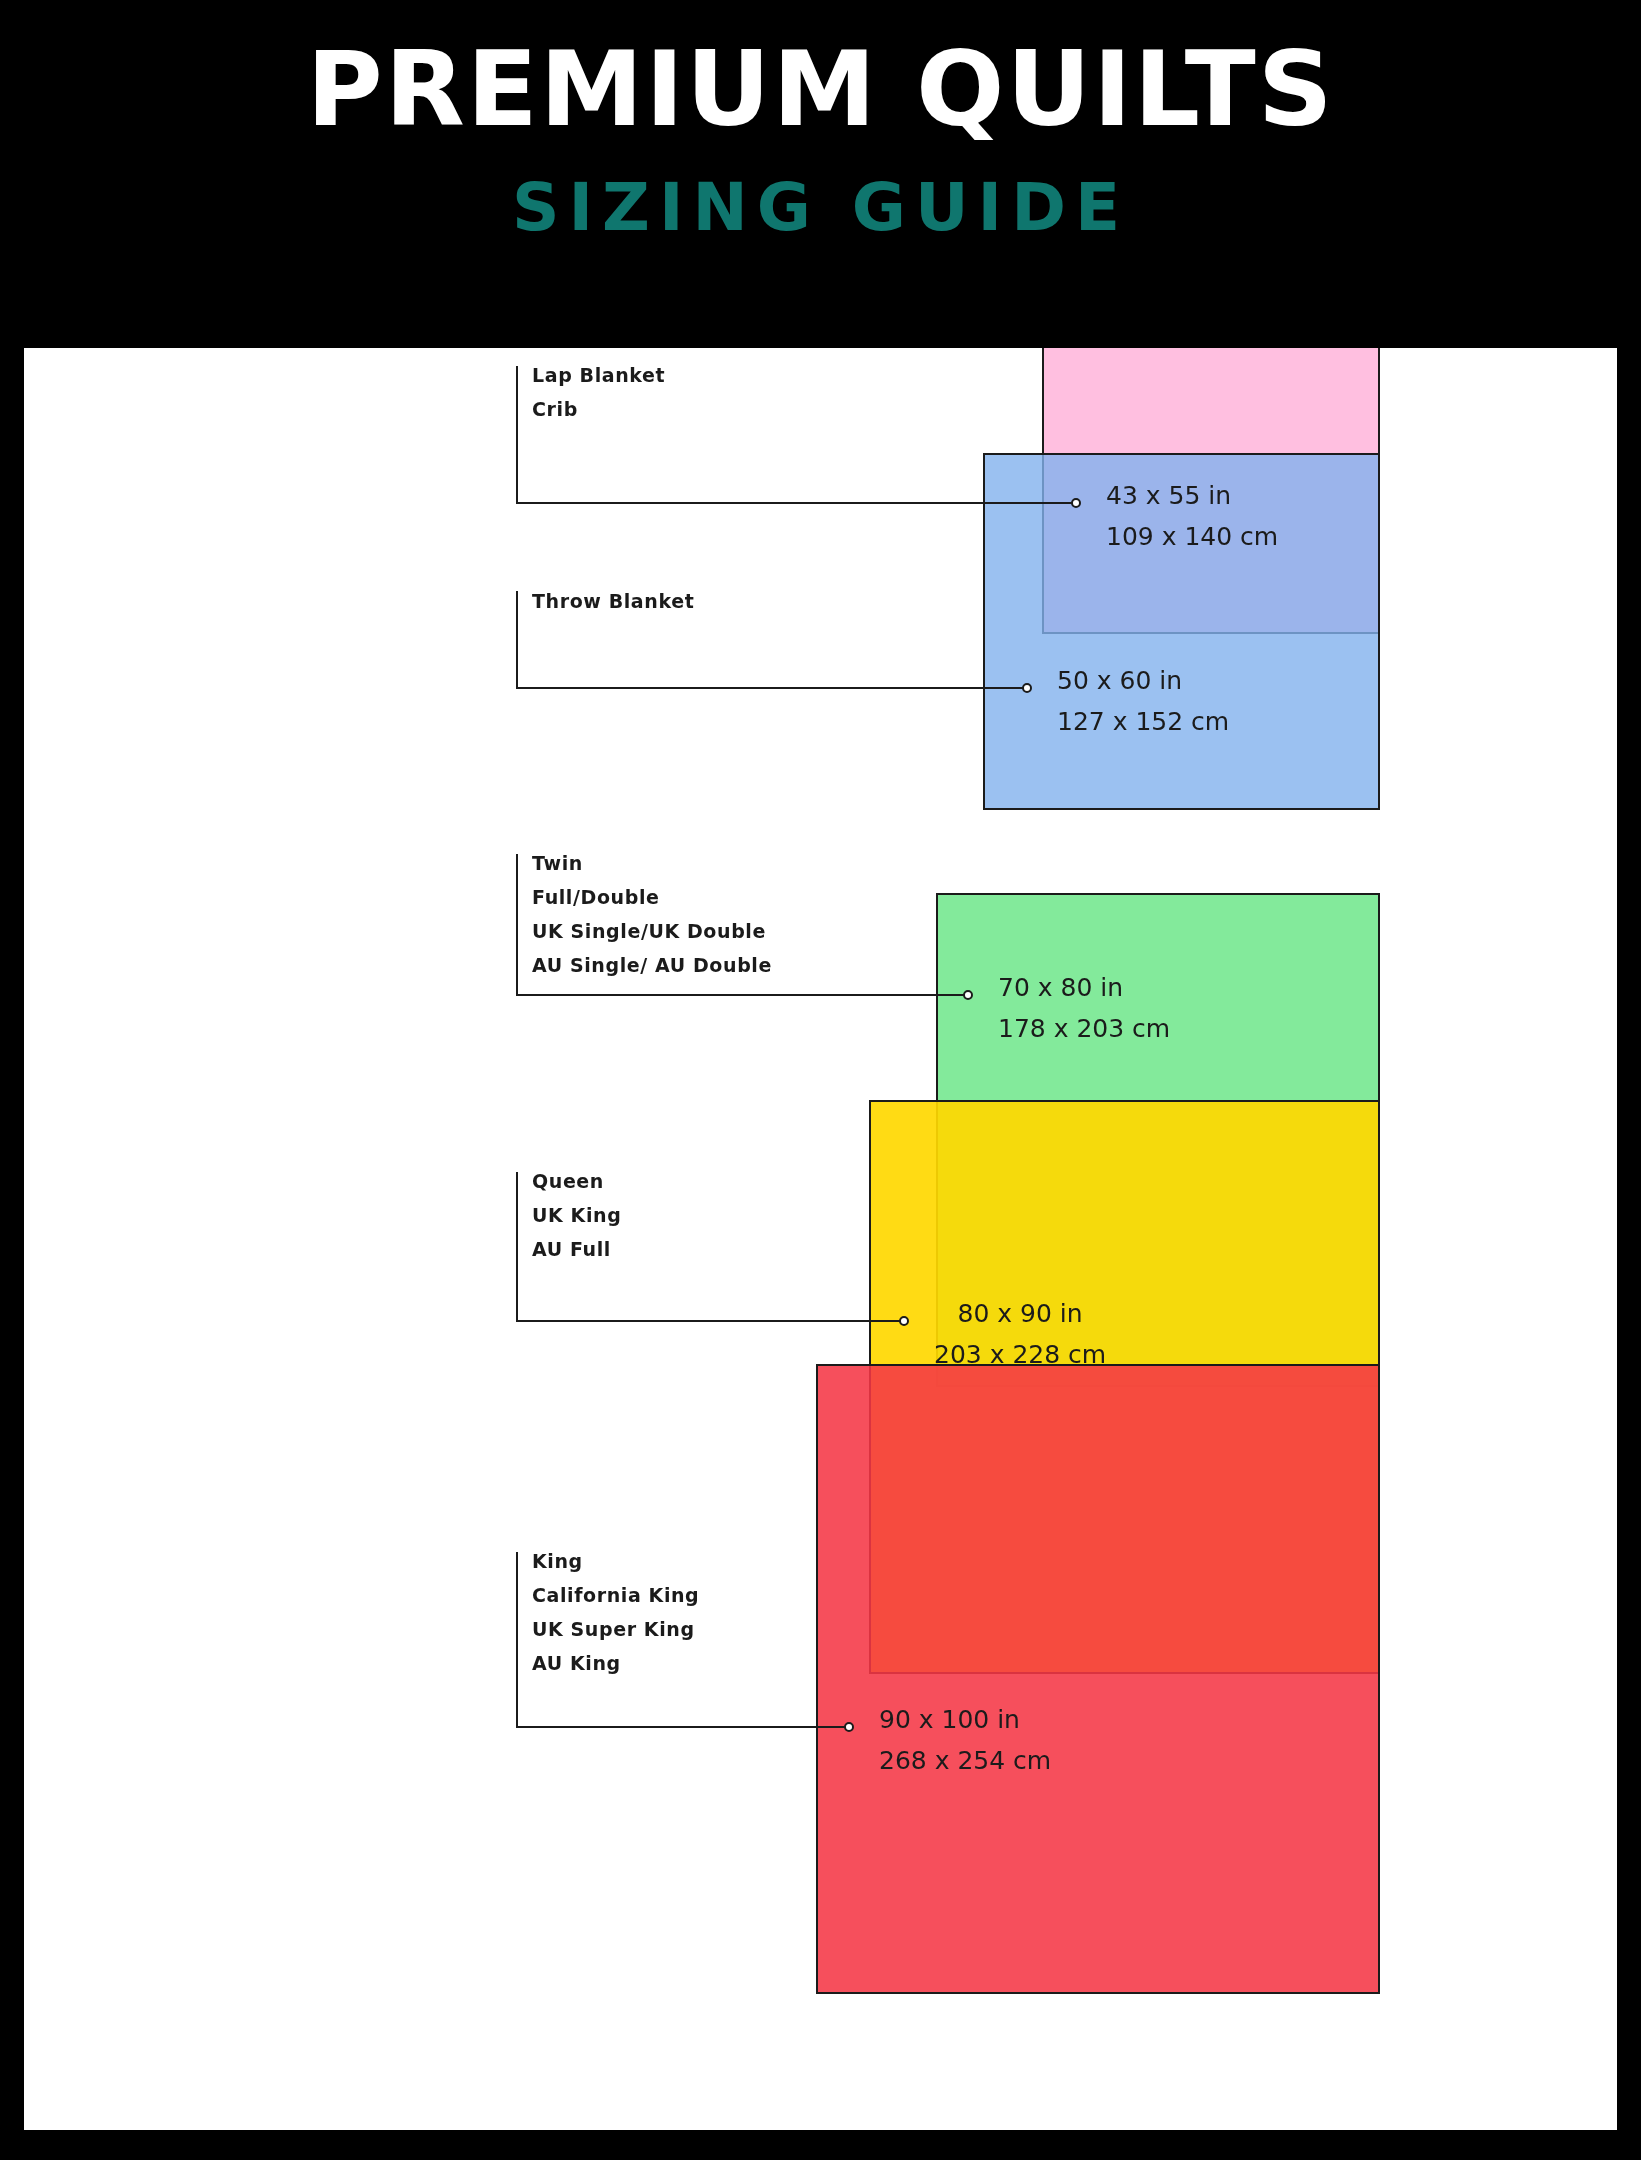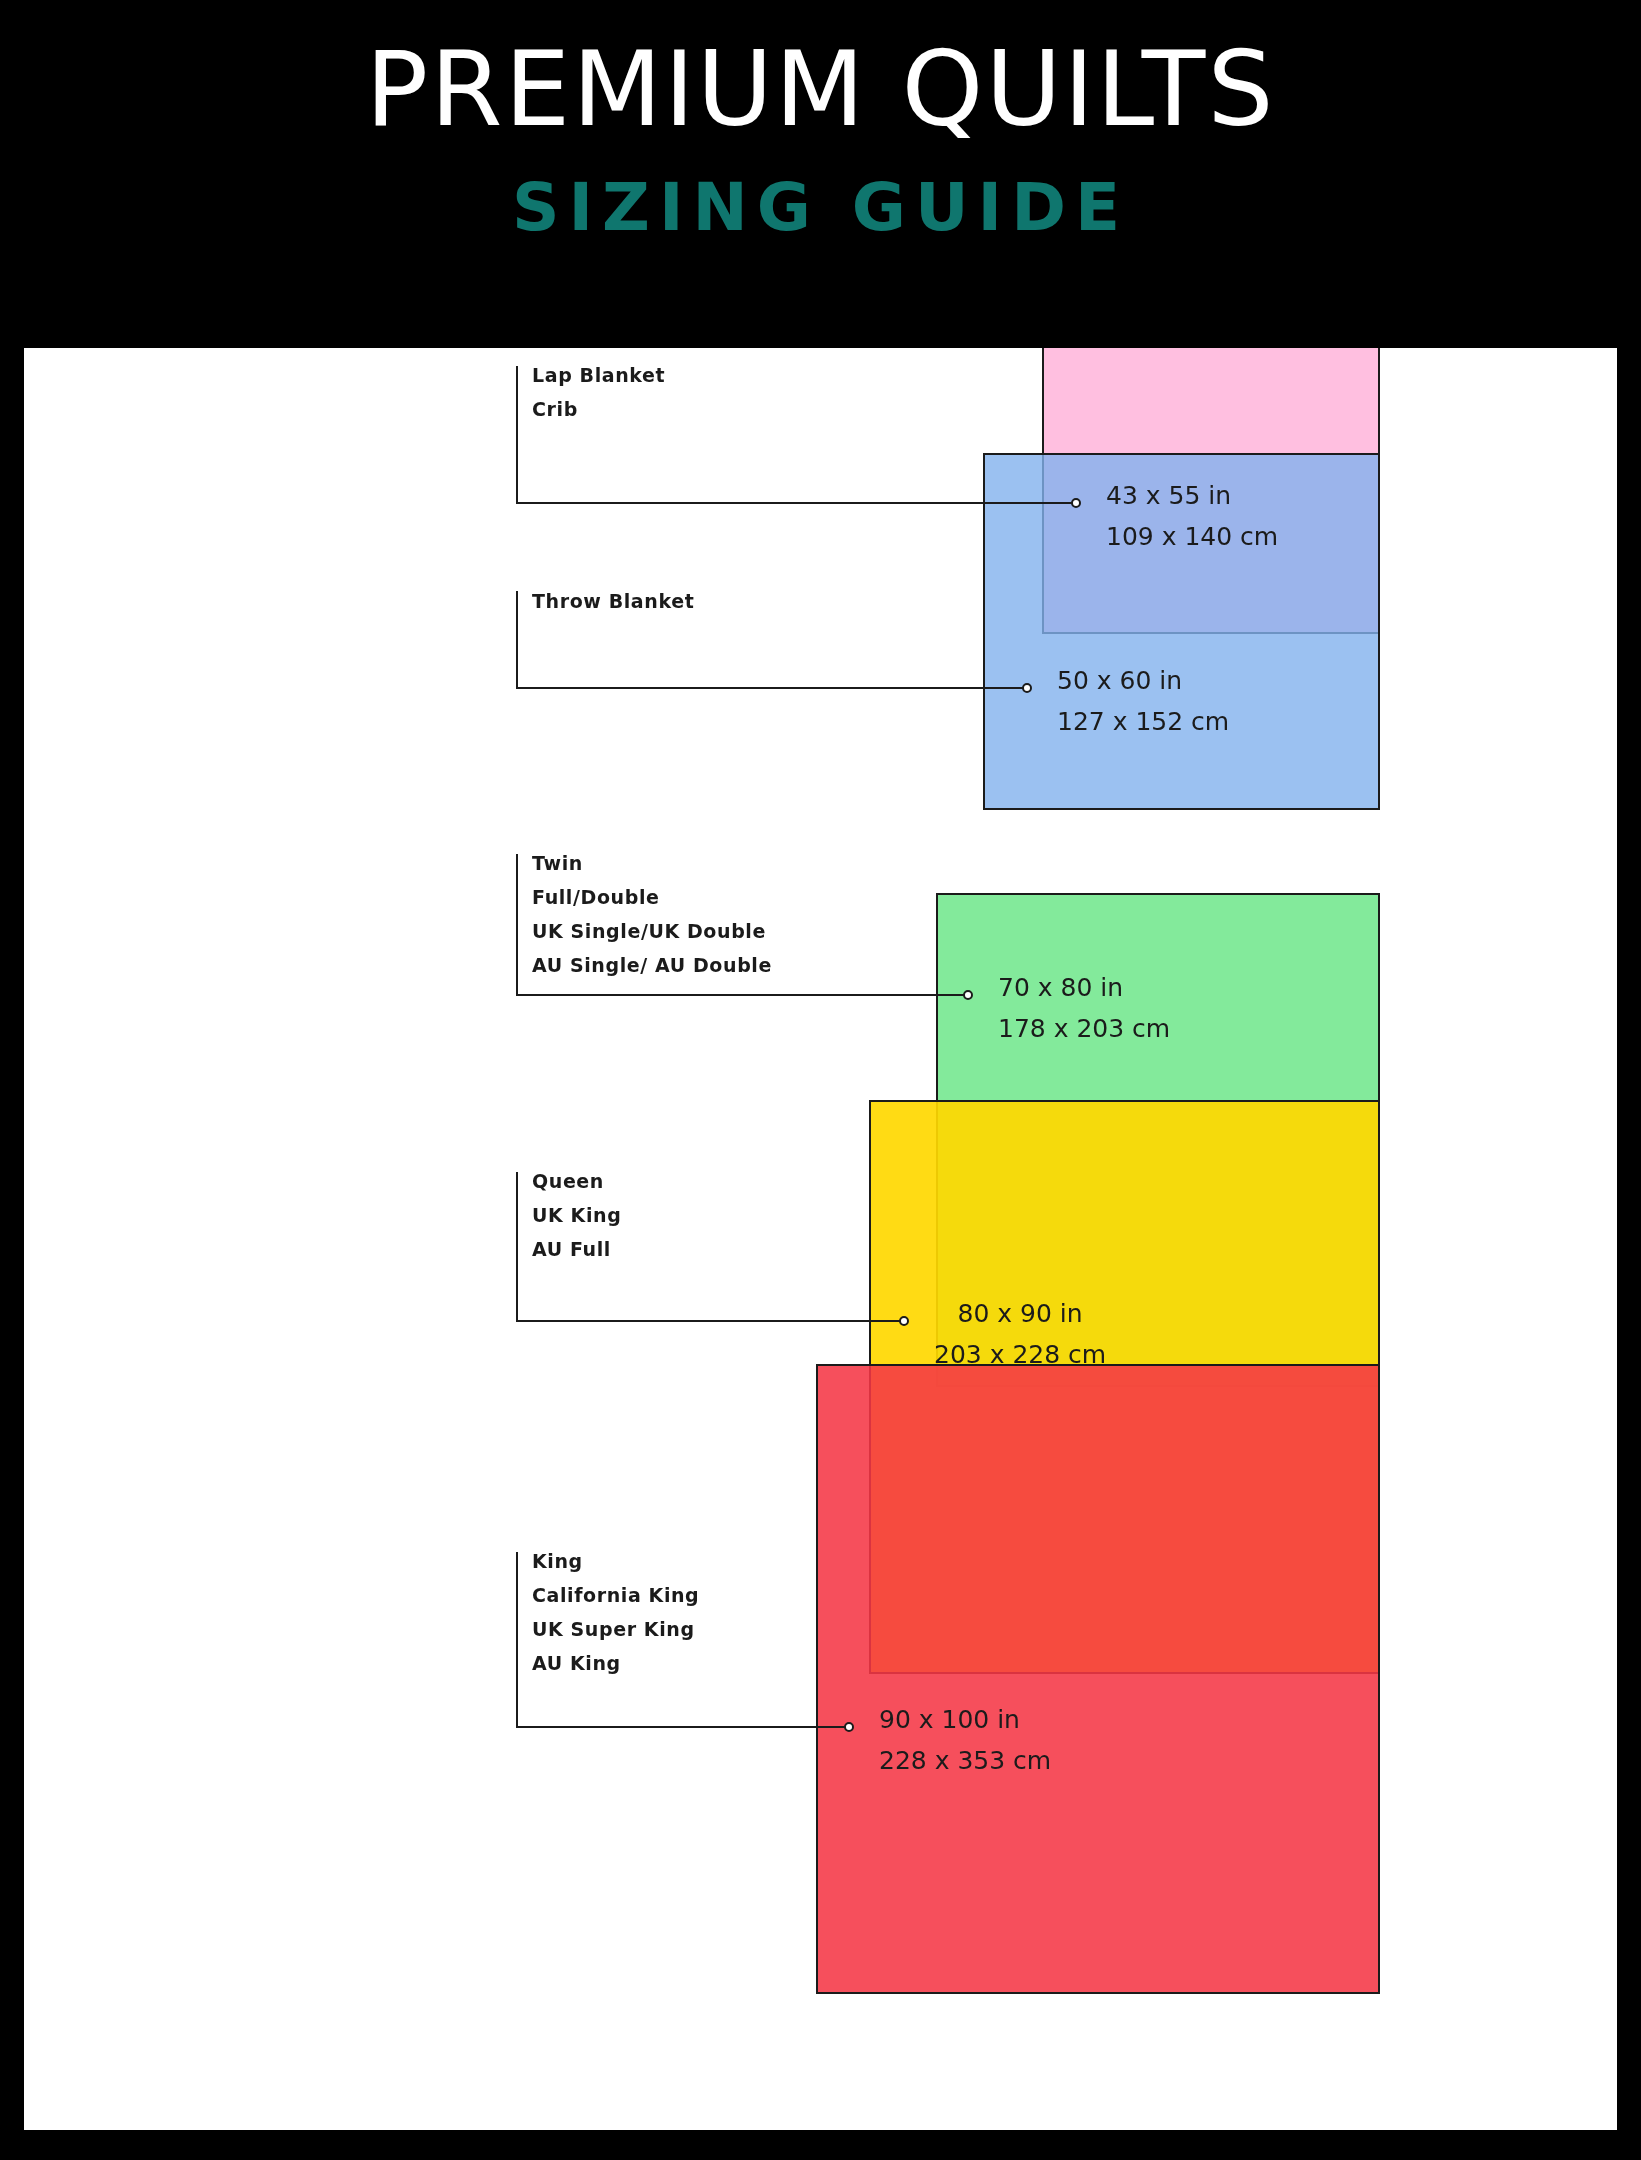--- a/index.html
+++ b/index.html
@@ -29,21 +29,21 @@
     background: #000000;
     text-align: center;
   }
   .title-main {
     position: absolute;
     left: 0;
     top: 34px;
     width: 1641px;
     font-size: 104px;
     line-height: 110px;
-    font-weight: normal;
+    font-weight: bold;
     color: #ffffff;
     letter-spacing: 2px;
     font-family: "DejaVu Sans", sans-serif;
     white-space: nowrap;
   }
   .title-sub {
     position: absolute;
     left: 0;
     top: 172px;
     width: 1641px;
@@ -210,17 +210,17 @@
     <div class="leader g5-leader"></div>
     <div class="dot g5-dot"></div>
     <div class="cat-label g5-cat">
       <span class="cat-line">King</span>
       <span class="cat-line">California King</span>
       <span class="cat-line">UK Super King</span>
       <span class="cat-line">AU King</span>
     </div>
     <div class="dim-label g5-dim">
       <span class="dim-line">90 x 100 in</span>
-      <span class="dim-line">228 x 353 cm</span>
+      <span class="dim-line">268 x 254 cm</span>
     </div>
 
   </div>
 </div>
 
 </body></html>

